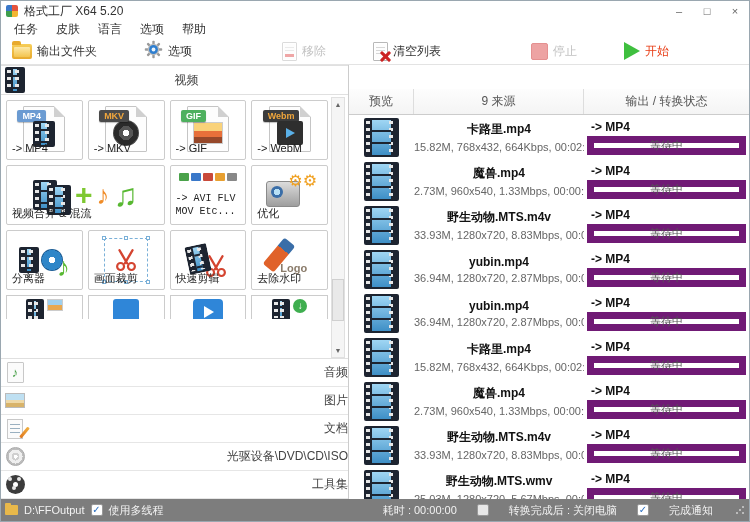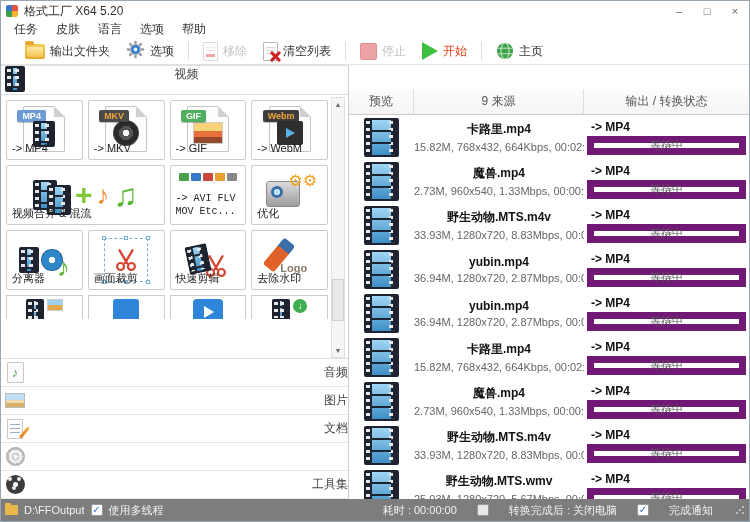--- a/index.html
+++ b/index.html
@@ -13,21 +13,21 @@
     background:conic-gradient(#e5533c 0 25%, #f2b632 25% 50%, #3f9e4d 50% 75%, #3a78c9 75% 100%); }
   .title-text { font-size:12px; color:#333; }
   .win-controls { margin-left:auto; display:flex; height:100%; }
   .win-btn { width:28px; height:20px; display:flex; align-items:center; justify-content:center; color:#666; font-size:11px; cursor:default; }
 
   
   .menubar { height:17px; display:flex; align-items:center; padding-left:4px; background:#fff; flex:0 0 auto; }
   .menu-item { padding:0 9px; font-size:12px; color:#333; }
 
   
-  .toolbar { height:27px; display:flex; align-items:center; padding-left:16px; background:#fff; border-bottom:1px solid #e3e3e3; flex:0 0 auto; }
+  .toolbar { height:27px; display:flex; align-items:center; padding-left:3px; background:#fff; border-bottom:1px solid #e3e3e3; flex:0 0 auto;gap:31px; }
   .tb-btn { display:flex; align-items:center; gap:5px; padding:2px 8px; height:24px; }
   .tb-sep { width:1px; height:18px; background:#ddd; margin:0 6px; }
   .tb-label { font-size:12px; color:#333; white-space:nowrap; }
   .tb-label.disabled { color:#c2c2c2; }
   .tb-label.start { color:#e83c14; }
   .icon-folder { width:20px; height:15px; position:relative; background:linear-gradient(#f7ce58,#e8aa2e); border-radius:2px; }
   .icon-folder::before { content:""; position:absolute; top:-3px; left:0; width:9px; height:4px; background:#e8aa2e; border-radius:2px 2px 0 0; }
   .icon-folder::after { content:""; position:absolute; inset:3px 2px 2px 2px; background:linear-gradient(#fde9a8,#f3c44e); border-radius:1px; }
   .icon-page { width:15px; height:19px; background:#fdfdfd; border:1px solid #b8b8b8; border-radius:1px; position:relative; box-shadow:inset 0 0 0 1px #fff; }
   .icon-page .pl { position:absolute; left:2px; right:2px; height:1px; background:#d7d7d7; }
@@ -41,21 +41,21 @@
   .icon-stop { width:17px; height:17px; background:#eda3a3; border:1px solid #e49090; border-radius:2px; }
   .icon-play { width:0; height:0; border-left:16px solid #3fbf3f; border-top:9px solid transparent; border-bottom:9px solid transparent; }
   .icon-globe { width:18px; height:18px; }
 
   
   .main { flex:1 1 auto; display:flex; min-height:0; }
   .left-panel { width:348px; flex:0 0 auto; display:flex; flex-direction:column; border-right:1px solid #ccc; min-height:0; }
   .right-panel { flex:1 1 auto; display:flex; flex-direction:column; min-height:0; background:#fff; }
 
   
-  .video-header { height:30px; border-top:1px solid #e0e0e0; border-bottom:1px solid #e0e0e0; display:flex; position:relative; flex:0 0 auto; }
+  .video-header { height:30px; border-top:1px solid #e0e0e0; border-bottom:1px solid #e0e0e0; display:flex; align-items:center; position:relative; flex:0 0 auto; }
   .video-header .hdr-label { flex:1; text-align:center; color:#444; }
   .filmicon { position:relative; border-radius:2px;
     background:
       repeating-linear-gradient(to bottom, #e8e8e8 0 3px, transparent 3px 7px) 2px 3px / 4px calc(100% - 6px) no-repeat,
       repeating-linear-gradient(to bottom, #e8e8e8 0 3px, transparent 3px 7px) calc(100% - 6px) 3px / 4px calc(100% - 6px) no-repeat,
       linear-gradient(to bottom, #9fd6f4, #3e8fc6) 8px 2px / calc(100% - 16px) calc(100% - 4px) no-repeat,
       #1d2430; }
   .filmicon::after { content:""; position:absolute; left:8px; right:8px; top:32%; height:2px; background:#1d2430; box-shadow:0 12px 0 #1d2430; }
   .vh-icon { width:20px; height:26px; margin-left:4px; }
 
@@ -398,20 +398,21 @@
                 <i style="top:8px"></i>
                 <i style="top:12px"></i>
               </span>
           </span>
           <span class="sec-label">文档</span>
         </div>
         <div class="section-row">
           <span class="sec-icon">
               <span class="si-disc"></span>
             </span>
+          <span class="sec-label">光驱设备\DVD\CD\ISO</span>
         </div>
         <div class="section-row">
           <span class="sec-icon">
               <span class="si-reel"></span>
             </span>
           <span class="sec-label">工具集</span>
         </div>
       </div>
     </div>
 

